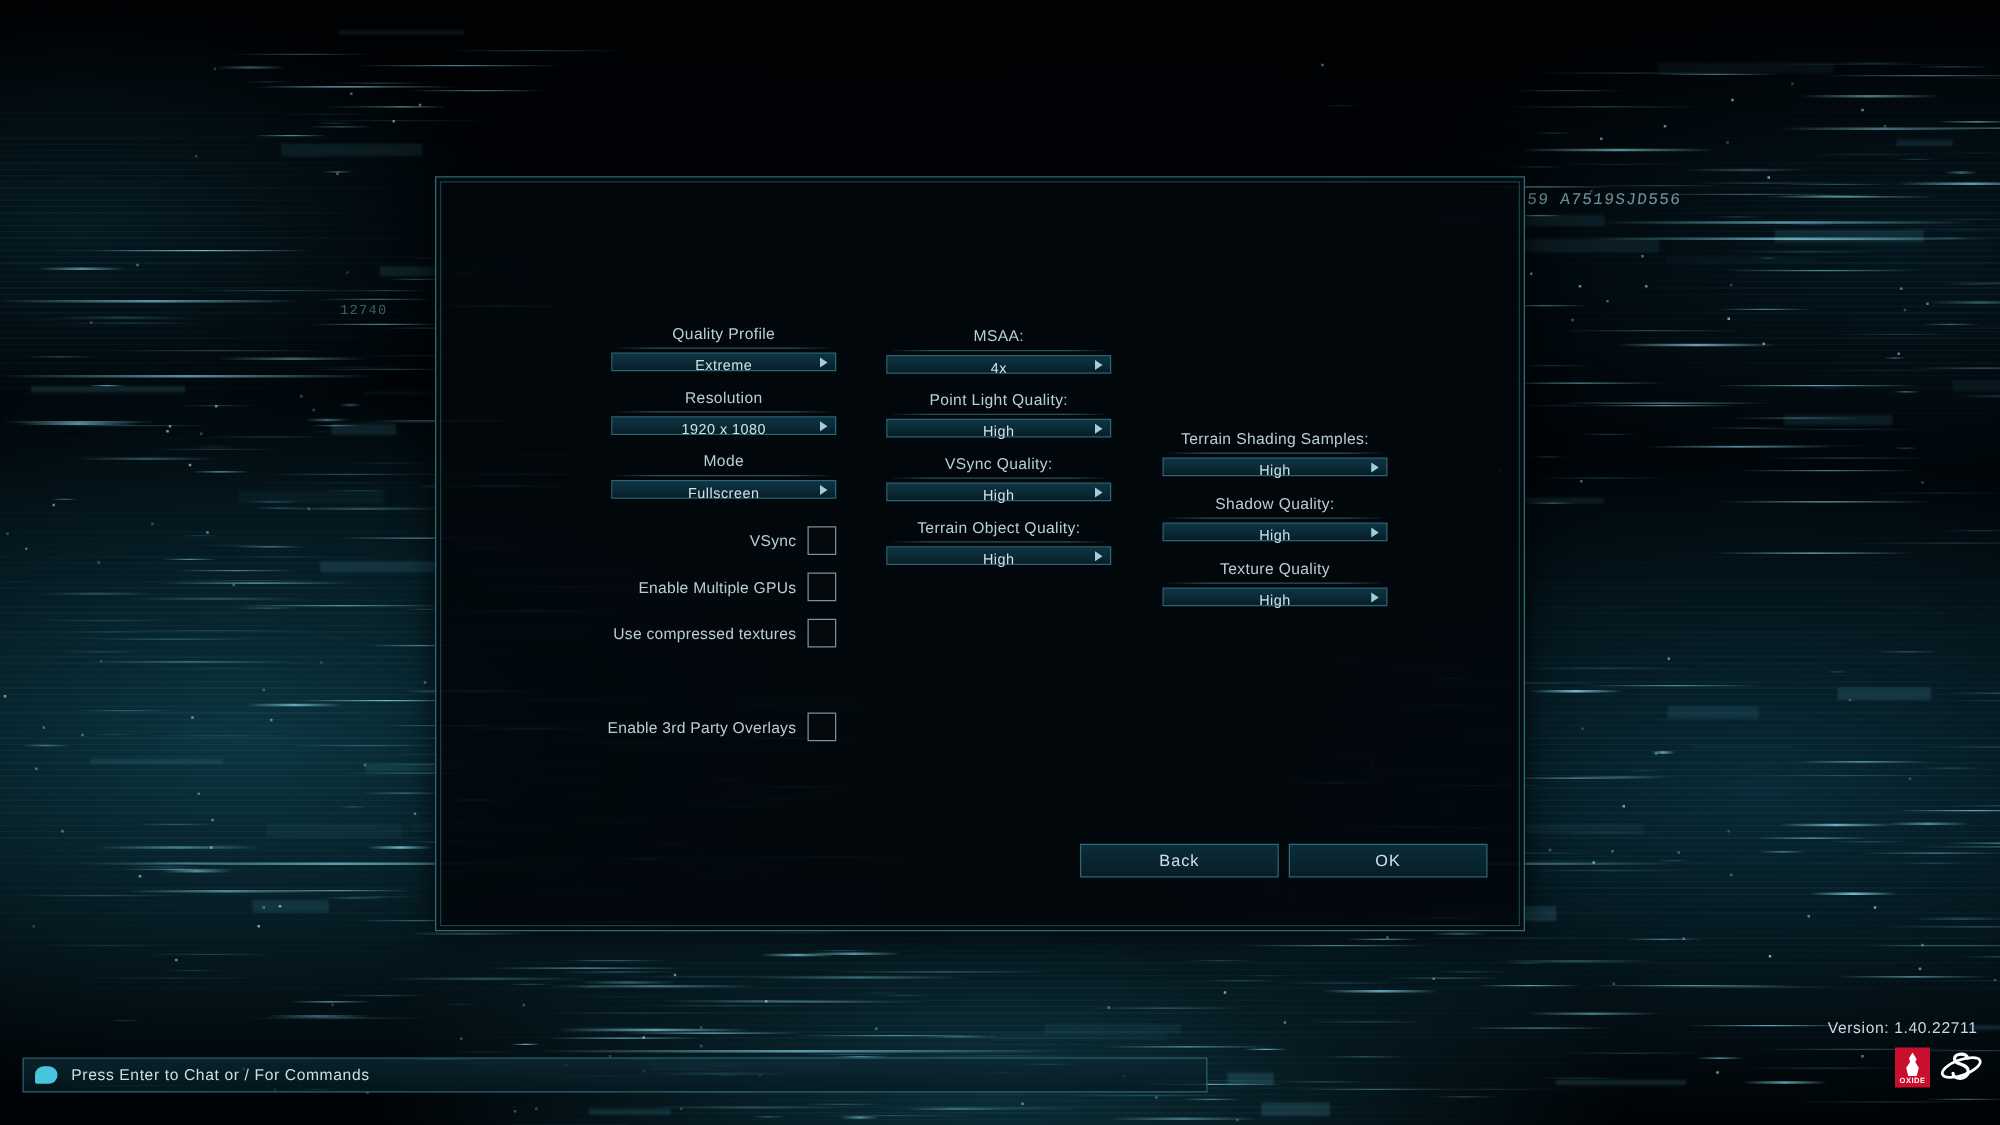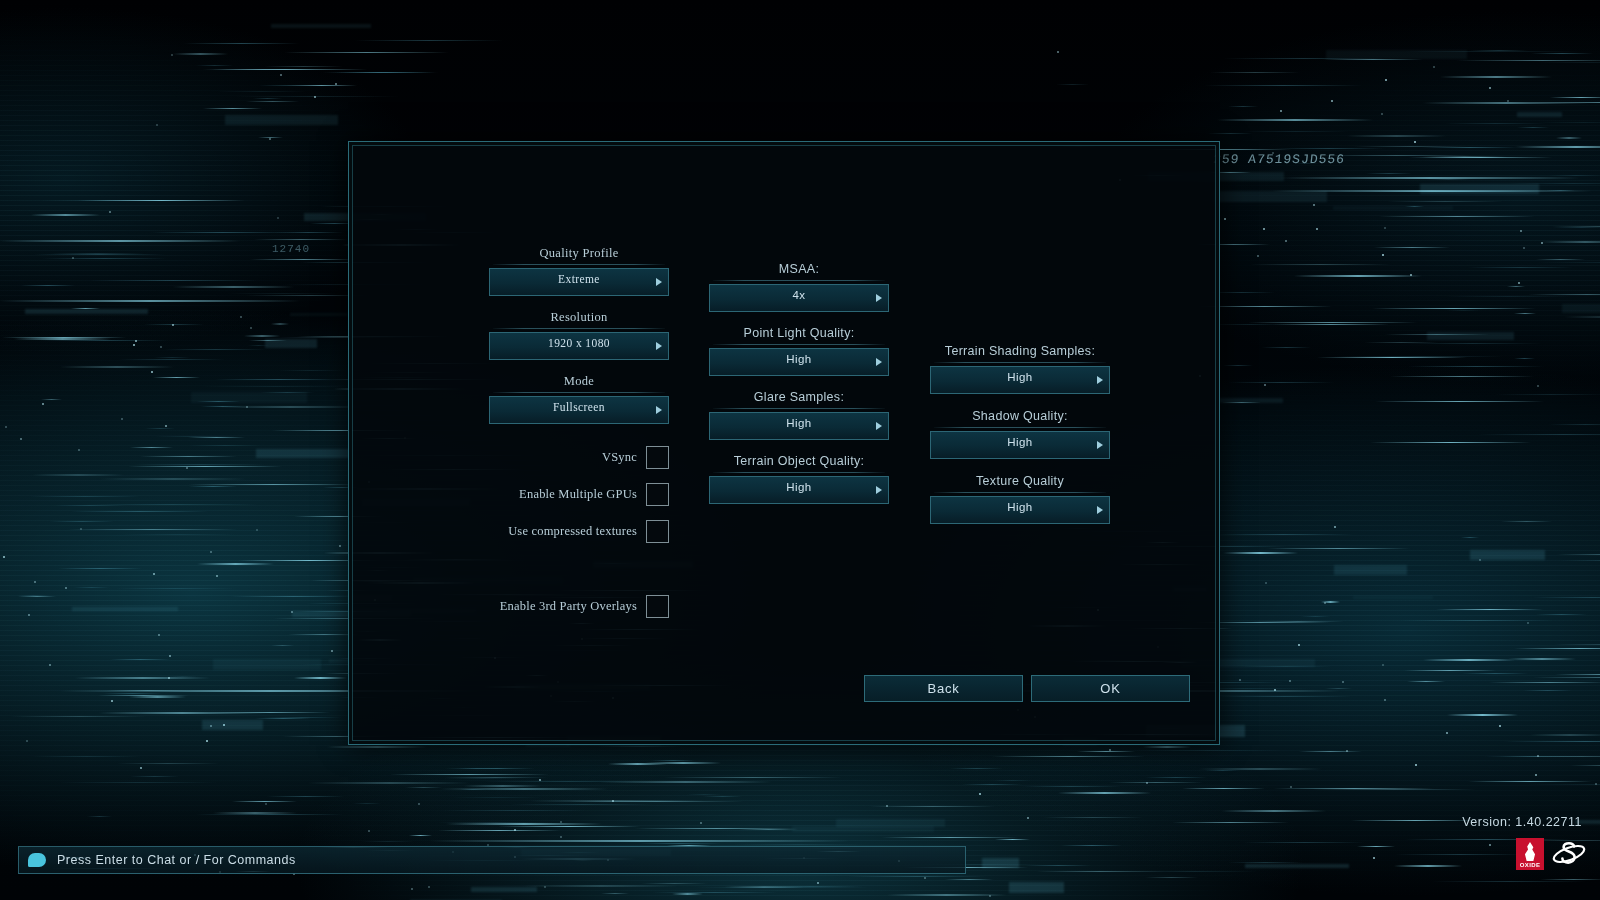--- a/index.html
+++ b/index.html
@@ -175,21 +175,21 @@
   }
   .tab.active {
     color: #dceaf2;
     background: linear-gradient(180deg, #103543 0%, #0a2531 100%);
     border-color: #4b93a4;
     text-shadow: 0 0 7px rgba(140,215,235,0.5);
   }
 
   
   .col { position: absolute; }
-  #col-left   { left: 140px;  top: 100px;  width: 180px; font-family: Liberation Serif, serif; }
+  #col-left   { left: 140px;  top: 114px;  width: 180px; }
   #col-mid    { left: 360px;  top: 116px;  width: 180px; }
   #col-right  { left: 581px;  top: 198px;  width: 180px; }
 
   .setting { margin-bottom: 0; }
 
   .set-label {
     font-size: 12.5px;
     color: #b8ced8;
     text-align: center;
     letter-spacing: 0.3px;
@@ -203,21 +203,21 @@
     margin: 0 4px 3px 4px;
     background: linear-gradient(90deg,
       rgba(70,140,160,0.05) 0%,
       rgba(90,170,190,0.45) 18%,
       rgba(90,170,190,0.45) 82%,
       rgba(70,140,160,0.05) 100%);
   }
 
   .dropdown {
     position: relative;
-    height: 28px;
+    height: 15px;
     border: 1px solid #2c6675;
     background: linear-gradient(180deg, #0d3442 0%, #0a2a36 55%, #071d27 100%);
     cursor: pointer;
     margin-bottom: 10px;
   }
   .dropdown .dd-value {
     position: absolute;
     inset: 0;
     text-align: center;
     line-height: 20px;
@@ -1030,21 +1030,21 @@
         </div>
         <div class="setting">
           <div class="set-label">Point Light Quality:</div>
           <div class="set-sep"></div>
           <div class="dropdown">
             <div class="dd-value">High</div>
             <div class="dd-arrow"></div>
           </div>
         </div>
         <div class="setting">
-          <div class="set-label">Glare Samples:</div>
+          <div class="set-label">VSync Quality:</div>
           <div class="set-sep"></div>
           <div class="dropdown">
             <div class="dd-value">High</div>
             <div class="dd-arrow"></div>
           </div>
         </div>
         <div class="setting">
           <div class="set-label">Terrain Object Quality:</div>
           <div class="set-sep"></div>
           <div class="dropdown">

